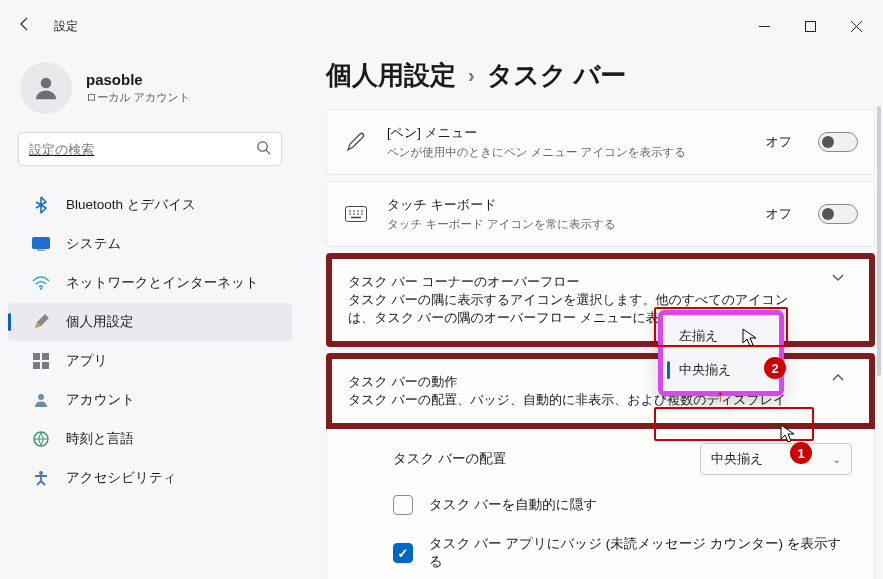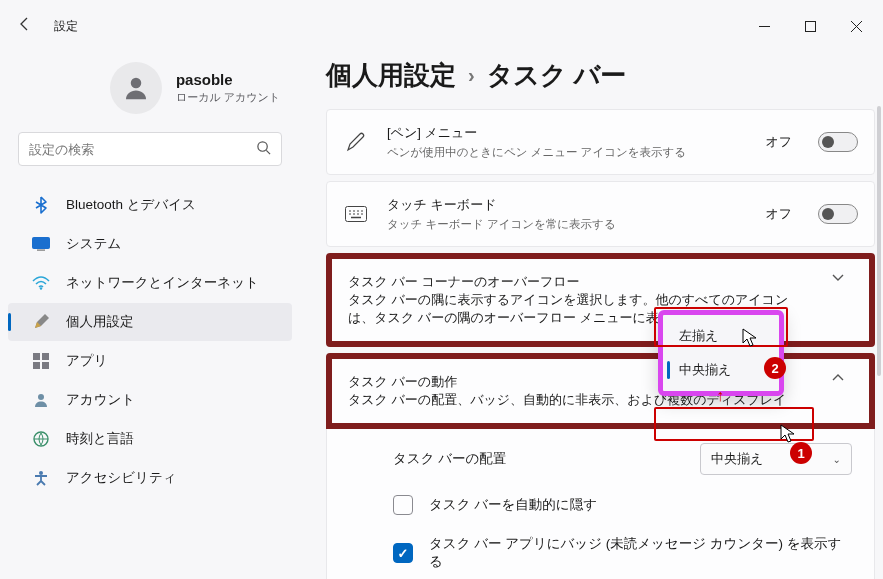--- a/index.html
+++ b/index.html
@@ -24,37 +24,37 @@
   .titlebar .back { width: 30px; text-align: center; font-size: 16px; color:#333;}
   .titlebar .title { margin-left: 14px; font-size: 12px; }
   .titlebar .spacer { flex: 1; }
   .win-btn { width: 46px; height: 32px; display:flex; align-items:center; justify-content:center; color:#222;}
   .win-btn svg { width:11px; height:11px; stroke:#222; fill:none; stroke-width:1;}
   
   .content { display: flex; height: calc(100% - 40px); }
   .sidebar { width: 300px; padding: 4px 0 0 0; overflow:hidden;}
   .main { flex: 1; padding: 0 8px 0 26px; position:relative; overflow:hidden;}
   
-  .user-block { display:flex; align-items:center; padding: 18px 20px 18px 20px; justify-content: flex-end; }
+  .user-block { display:flex; align-items:center; padding: 18px 20px 18px 20px; }
   .avatar {
     width: 52px; height: 52px; border-radius: 50%;
     background:#e9e9eb; display:flex; align-items:center; justify-content:center;
     margin-right: 14px;
   }
   .avatar svg { width:30px; height:30px; fill:#6e6e73;}
   .user-name { font-size: 15px; font-weight:600; }
   .user-sub { font-size: 11px; color:#5a5a5f; margin-top:2px;}
   
   .search-wrap { padding: 0 18px 14px 18px; }
   .search {
     display:flex; align-items:center;
     background:#fff; border:1px solid #d9d9dc; border-radius:4px;
     height: 34px; padding: 0 10px;
   }
-  .search input { flex:1; border:none; outline:none; font-size:13px; background:transparent;}
+  .search input { flex:1; border:none; outline:none; font-size:13px; background:transparent;text-decoration:underline;}
   .search .mag { color:#555; font-size:14px;}
   
   .nav { padding-top: 6px; }
   .nav-item {
     display:flex; align-items:center; height: 38px;
     padding: 0 10px 0 24px; margin: 0 8px 1px 8px;
     border-radius: 4px; gap: 16px;
     position:relative;
   }
   .nav-item.selected { background:#eaeaee; }

